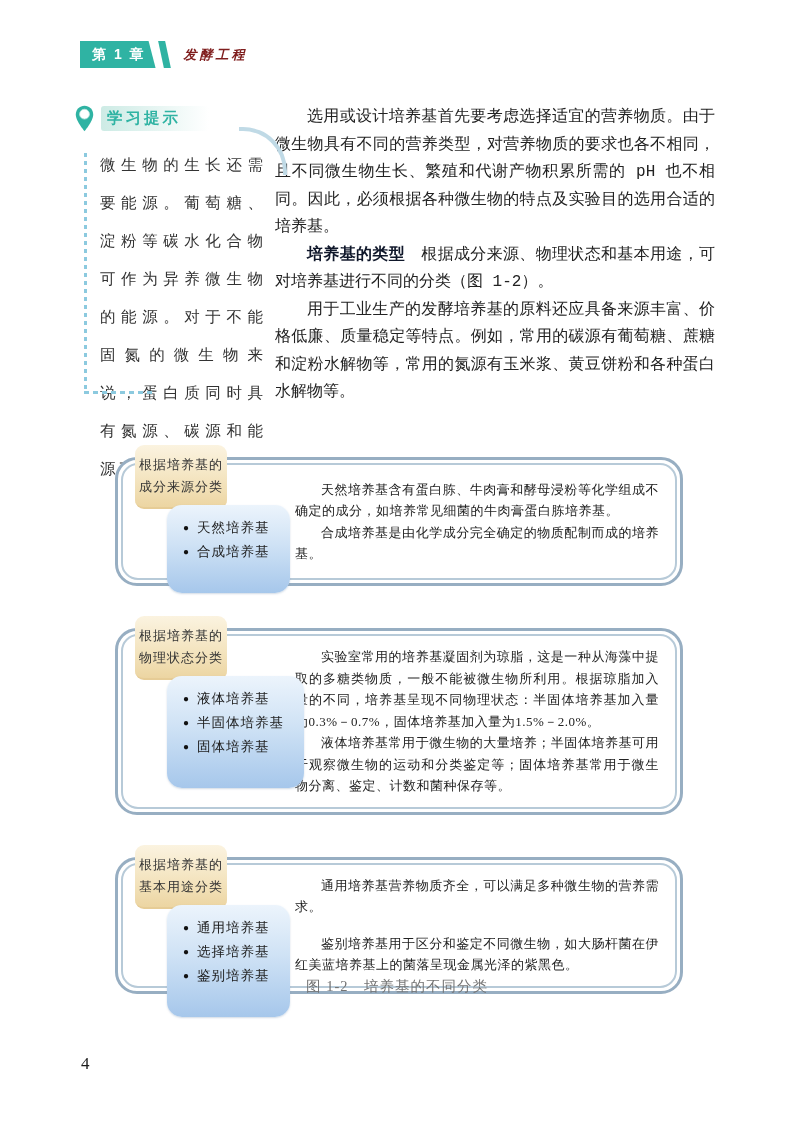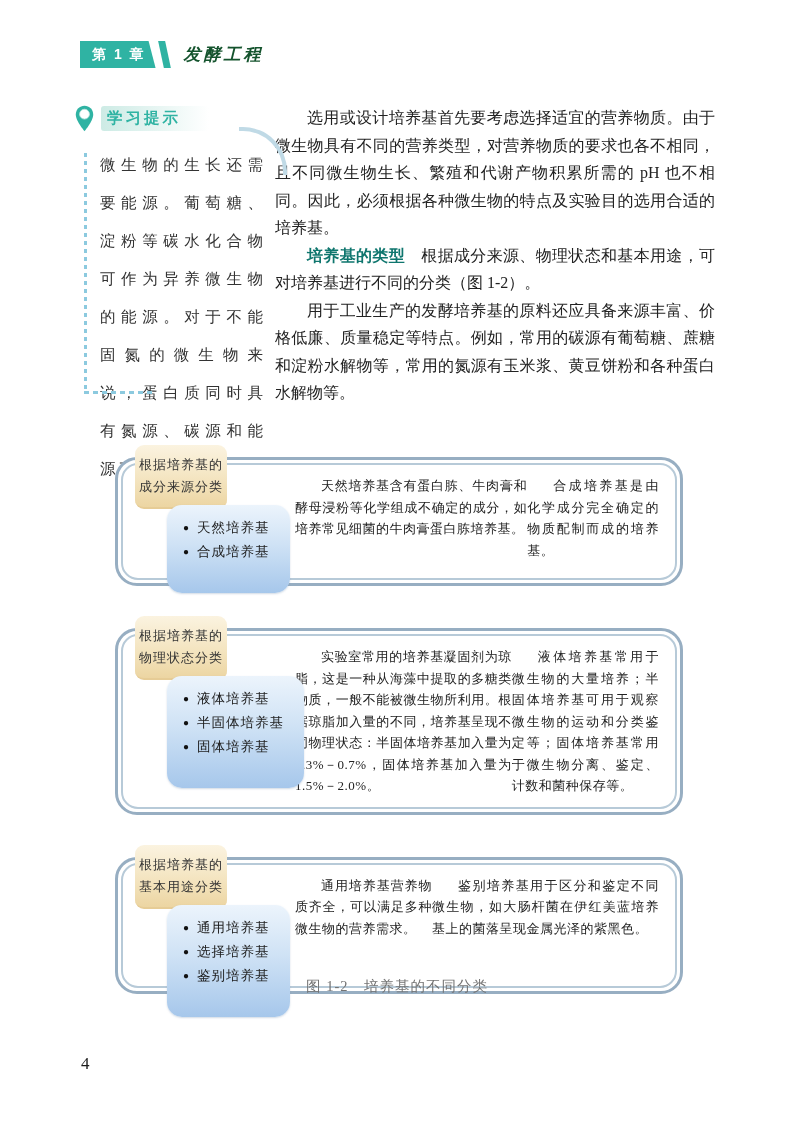--- a/index.html
+++ b/index.html
@@ -5,54 +5,54 @@
   html,body{margin:0;padding:0;background:#ffffff;}
   .page{position:relative;width:794px;height:1123px;background:#ffffff;margin:0 auto;overflow:hidden;
         font-family:"Liberation Serif","DejaVu Serif",serif;}
 
   
   .header{position:absolute;top:41px;left:80px;display:flex;align-items:center;height:27px;}
   .chapter-badge{background:#2fb3a3;color:#ffffff;font-family:"Liberation Sans","DejaVu Sans",sans-serif;
         font-size:14px;font-weight:bold;letter-spacing:2px;line-height:27px;padding:0 10px 0 12px;
         clip-path:polygon(0 0,calc(100% - 7px) 0,100% 100%,0 100%);}
   .chapter-stripe{width:7px;height:27px;background:#2fb3a3;transform:skewX(12deg);margin-left:5px;}
-  .chapter-title{margin-left:16px;font-size:17px;font-weight:bold;font-style:italic;color:#14532d;letter-spacing:3px;}
+  .chapter-title{margin-left:16px;font-size:13px;font-weight:bold;font-style:italic;color:#7f1d1d;letter-spacing:3px;}
 
   
   .content{position:absolute;top:103px;left:75px;width:640px;display:flex;}
   .tips{position:relative;width:200px;flex-shrink:0;}
   .tips-header{display:flex;align-items:center;gap:7px;padding:2px 4px 2px 0;}
   .tips-title{color:#2fb3a3;font-family:"Liberation Sans","DejaVu Sans",sans-serif;font-weight:bold;
         font-size:15.5px;letter-spacing:3px;background:linear-gradient(to right,#cdebe5,rgba(255,255,255,0));
         padding:2px 28px 2px 6px;border-radius:3px;}
   .pin{width:19px;height:27px;flex-shrink:0;}
   .corner-arc{position:absolute;top:24px;left:164px;width:44px;height:44px;
         border-top:4px solid #c0dae6;border-right:4px solid #c0dae6;border-top-right-radius:44px;}
   .tips-line-v{position:absolute;left:9px;top:50px;width:3px;height:238px;
         background:repeating-linear-gradient(to bottom,#8ccadf 0 4px,rgba(255,255,255,0) 4px 8px);}
   .tips-dashes-h{position:absolute;left:9px;top:288px;width:72px;height:3px;
         background:repeating-linear-gradient(to right,#8ccadf 0 5px,rgba(255,255,255,0) 5px 9px);}
   .tips-body{margin:12px 0 0 25px;width:166px;font-size:15.5px;line-height:38px;letter-spacing:3px;
         text-align:justify;color:#333333;}
 
   .main-text{flex:1;padding-top:1px;}
-  .main-text p{margin:0;text-indent:2em;font-size:16px;line-height:27.5px;text-align:justify;color:#222222;}
-  .main-text .lead-bold{font-weight:bold;color:#0f766e;}
+  .main-text p{margin:0;text-indent:2em;font-size:16px;line-height:27.5px;text-align:justify;color:#222222;font-family:Liberation Mono, monospace;}
+  .main-text .lead-bold{font-weight:bold;color:#0f172a;}
 
   
   .figure{position:absolute;top:457px;left:115px;width:568px;}
   .fig-box{position:relative;margin-bottom:42px;}
   .fig-box:last-child{margin-bottom:0;}
   .box-outer{border:3px solid #97aec2;border-radius:22px;padding:3px;background:#ffffff;}
   .box-inner{border:2px solid #b7cad8;border-radius:17px;}
-  .box-content{display:flex;justify-content:center;box-sizing:border-box;
+  .box-content{display:flex;flex-direction:column;justify-content:center;box-sizing:border-box;
         padding:10px 16px 10px 172px;}
   .fig-box:nth-child(1) .box-content{min-height:113px;}
   .fig-box:nth-child(2) .box-content{min-height:143px;}
-  .fig-box:nth-child(3) .box-content{min-height:121px;}
+  .fig-box:nth-child(3) .box-content{min-height:121px;justify-content:space-between;}
   .box-para{margin:0;text-indent:2em;font-size:13px;line-height:21.5px;text-align:justify;color:#222222;letter-spacing:.5px;}
   .tan-tag{position:absolute;left:20px;top:-12px;width:92px;z-index:1;box-sizing:border-box;
         background:linear-gradient(to bottom,#fbf3e0 0%,#f3e3bd 60%,#ecd5a2 100%);
         border-radius:9px;border-bottom:2px solid #e6cc96;
         padding:9px 4px;text-align:center;font-size:13px;line-height:22px;color:#333333;white-space:pre-line;letter-spacing:1px;}
   .blue-card{position:absolute;left:52px;top:48px;z-index:2;
         background:linear-gradient(to bottom,#ecf4fc 0%,#cfe2f5 45%,#a6c7eb 100%);
         border-radius:15px;padding:11px 20px 29px 16px;box-shadow:0 1px 2px rgba(120,150,180,.35);}
   .blue-item{font-size:13.5px;line-height:24px;color:#1c1c1c;letter-spacing:1px;white-space:nowrap;}
   .bullet{font-size:10px;margin-right:7px;vertical-align:1px;color:#111111;}

